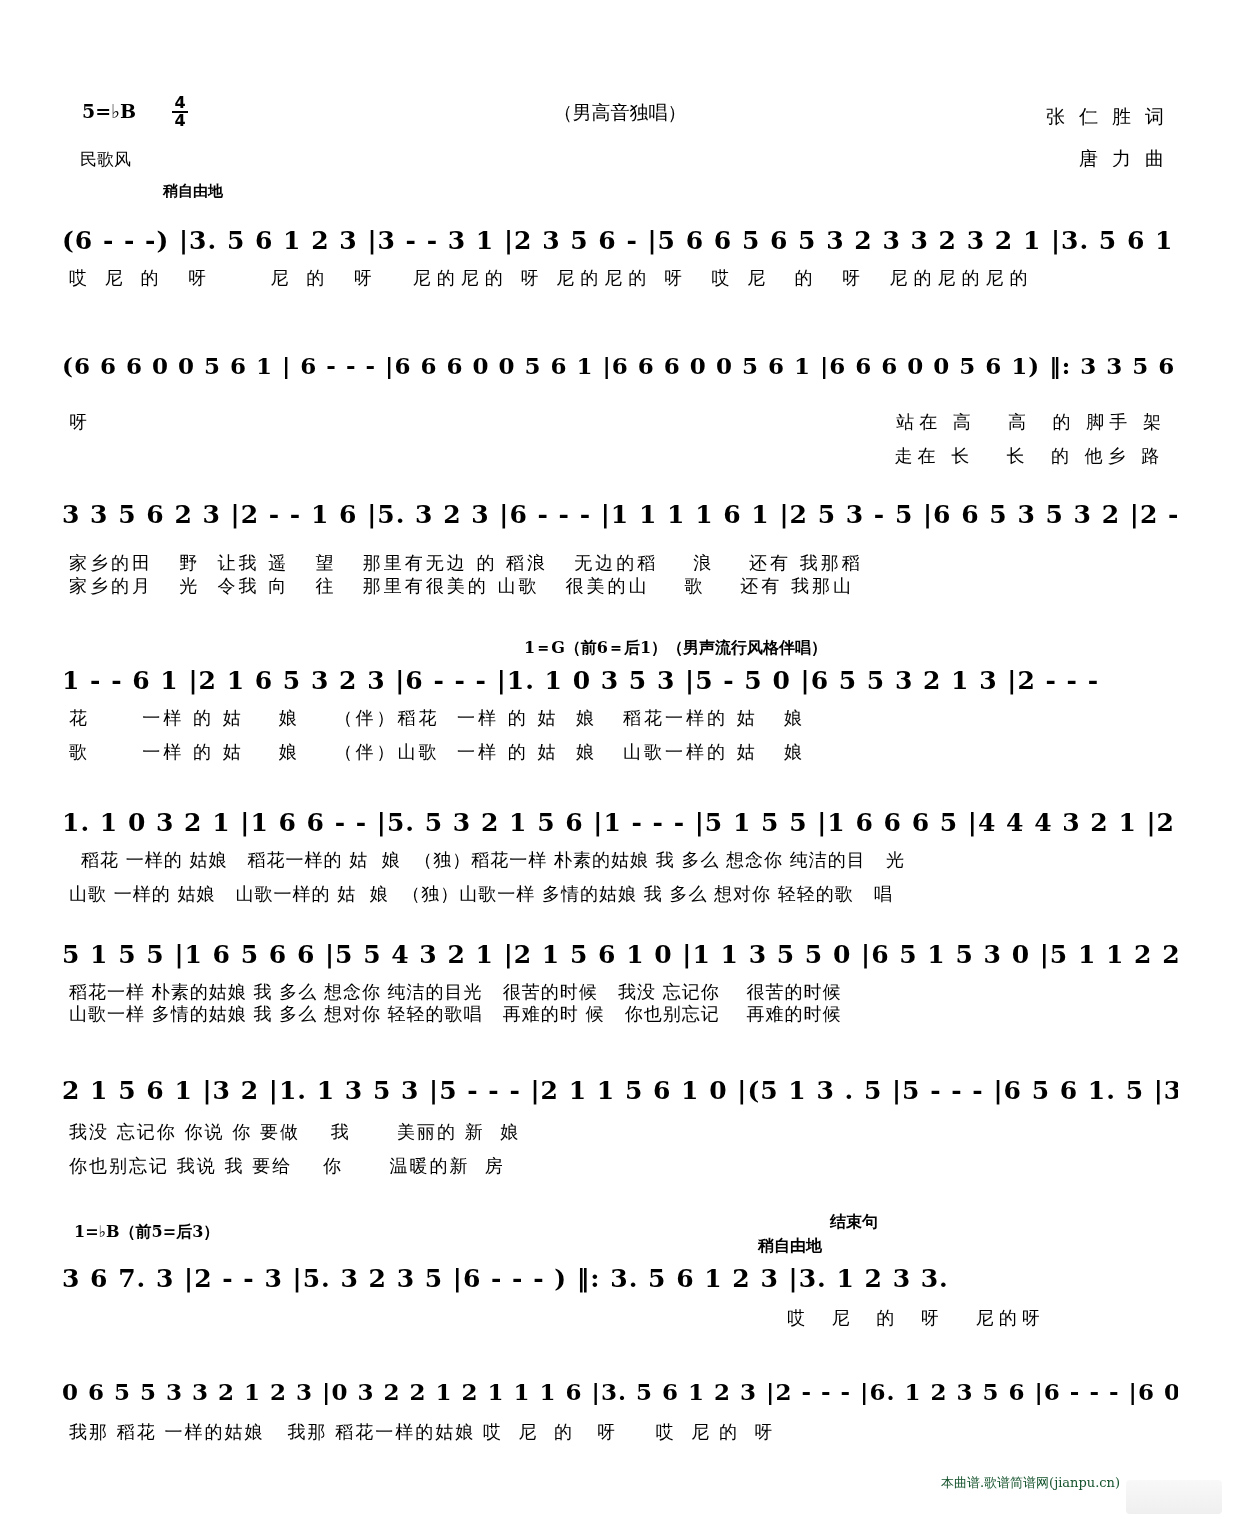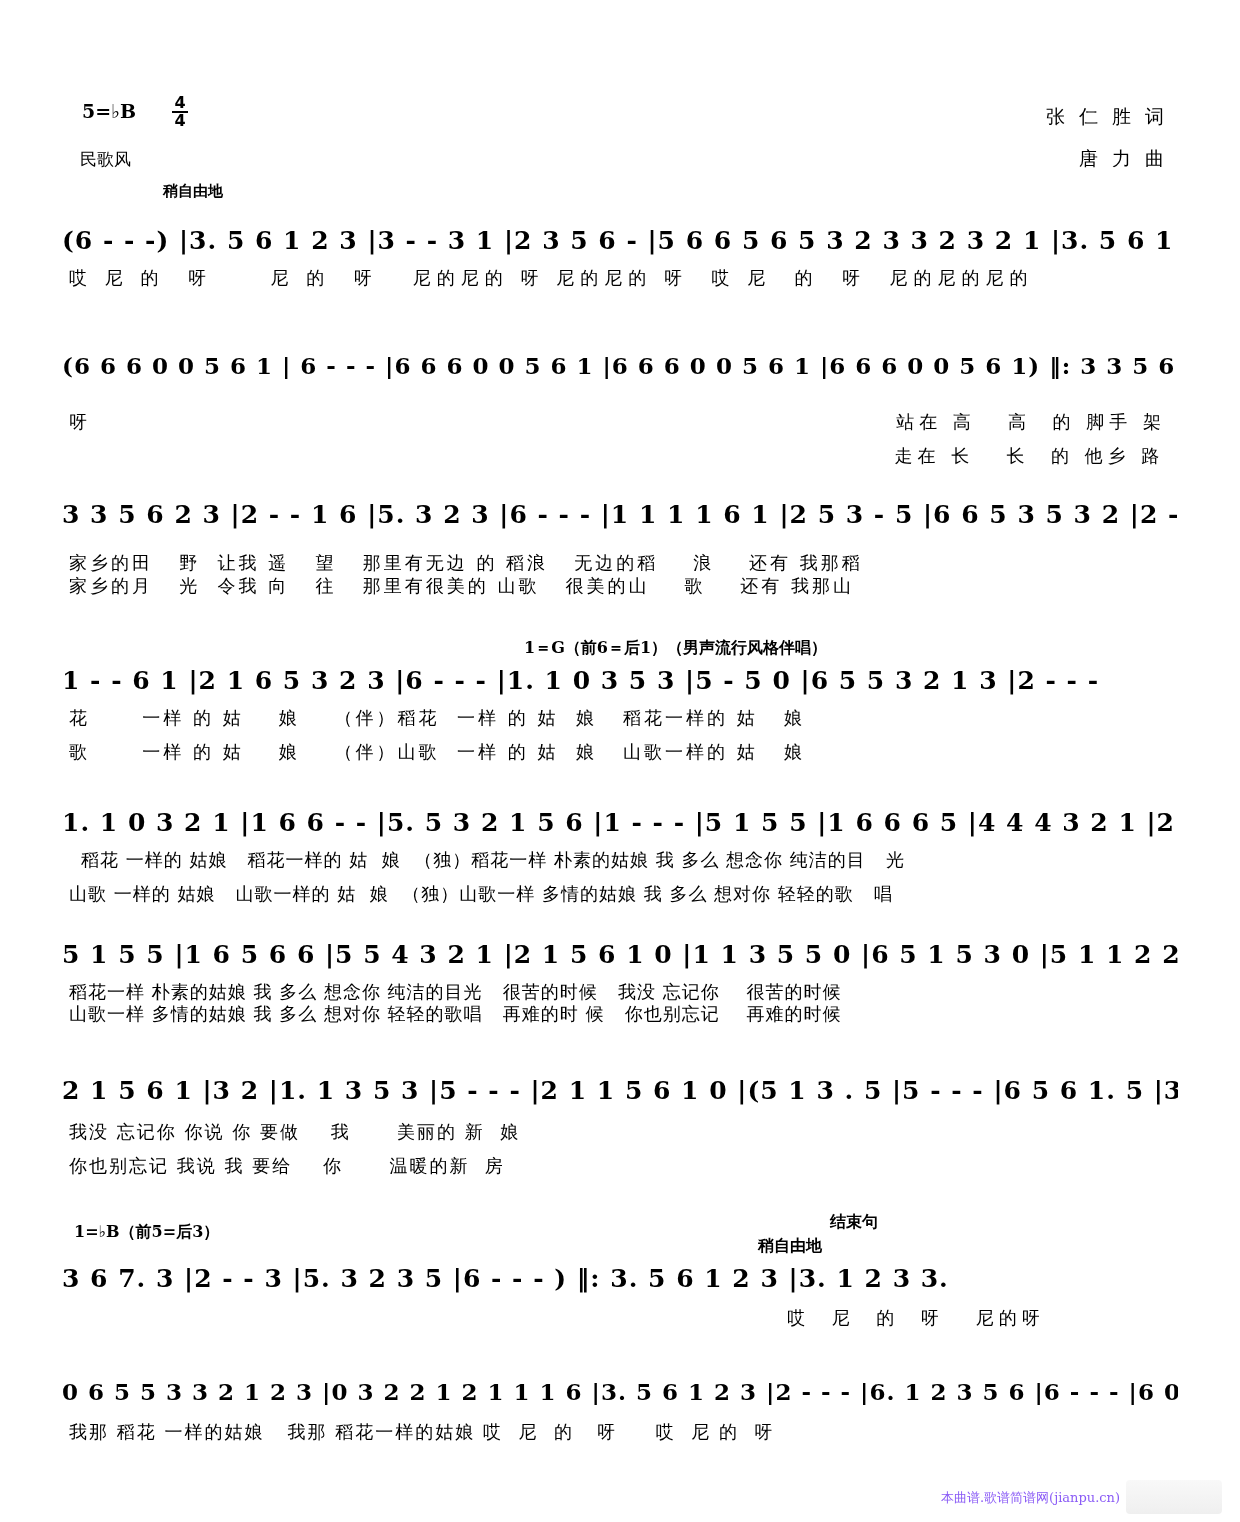--- a/index.html
+++ b/index.html
@@ -122,42 +122,43 @@
     padding-left: 7px;
   }
   .inline-mark {
     position: absolute;
     font-size: 16px;
     font-weight: bold;
     font-family: "DejaVu Serif", "Liberation Serif", serif;
   }
   .watermark {
     position: absolute;
-    bottom: 15px;
+    bottom: 30px;
     right: 18px;
     font-size: 13px;
-    color: #8b5cf6;
+    color: #14532d;
     font-family: "DejaVu Serif", "Liberation Serif", serif;
   }
   .wm-logo {
     position: absolute;
     bottom: 8px;
     right: 18px;
     width: 96px;
     height: 34px;
     border-radius: 4px;
     background: linear-gradient(180deg,#f3f3f3,#e2e2e2);
     opacity: .55;
   }
 </style>
 </head>
 <body>
 
 <div class="sheet">
 
+  <div class="subtitle">（男高音独唱）</div>
 
   <div class="key-sig">5=♭B</div>
   <div class="meter">
     <span class="num">4</span>
     <span style="display:block;width:16px;height:2px;background:#000;margin:1px 0;"></span>
     <span class="den">4</span>
   </div>
 
   <div class="style-note">民歌风</div>
   <div class="tempo-note">稍自由地</div>

